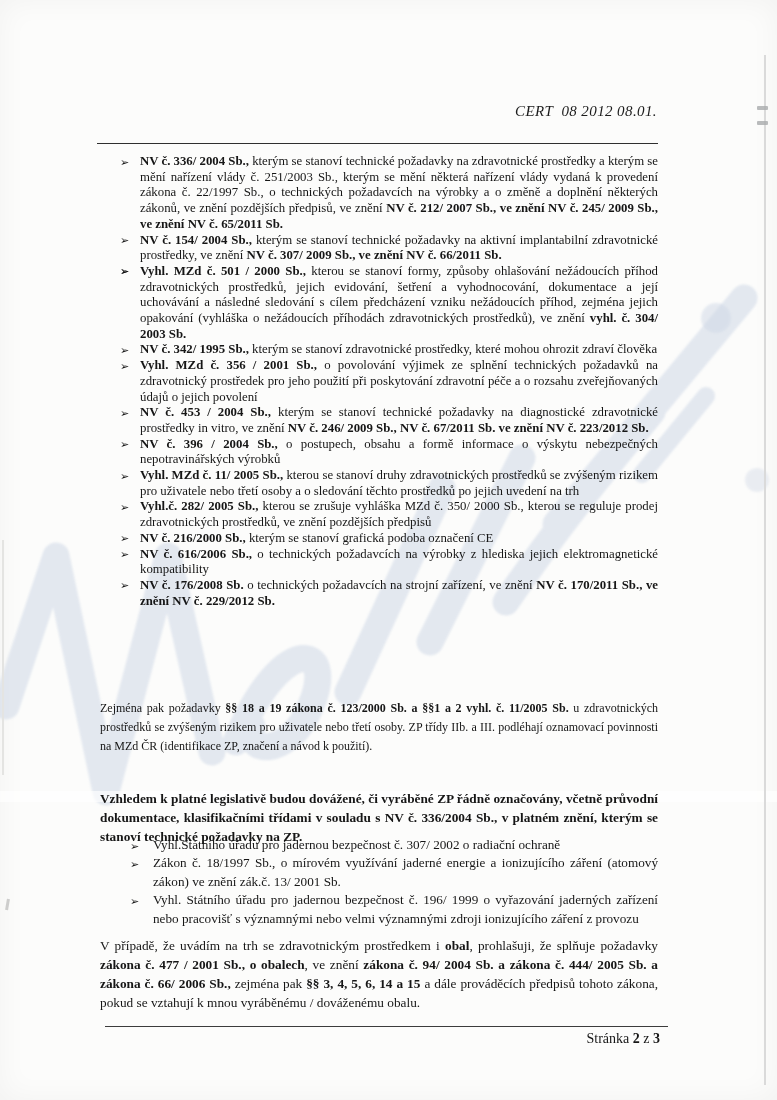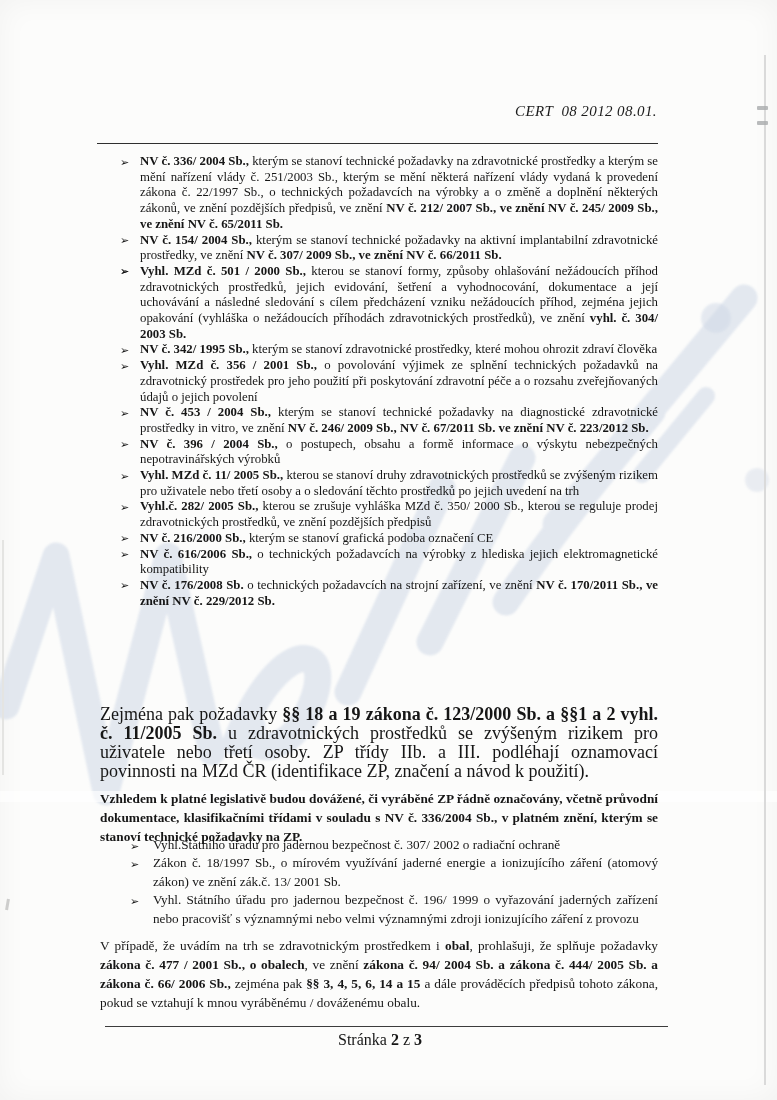--- a/index.html
+++ b/index.html
@@ -18,34 +18,34 @@
     position:absolute;top:103px;left:100px;width:557px;z-index:2;
     text-align:right;font-style:italic;font-size:15px;letter-spacing:0.4px;
     white-space:pre;color:#1c1c1c;
   }
   .header-rule{position:absolute;top:143px;left:97px;width:561px;border-top:1.6px solid #2f2f2f;z-index:2;}
   .block{position:absolute;left:100px;width:558px;z-index:2;text-align:justify;}
   #main-list{top:154px;font-size:12.8px;line-height:15.7px;}
   .li{position:relative;padding-left:40px;}
   .li .marker{position:absolute;left:20px;top:0.5px;font-size:11px;color:#111;}
   .li-body{display:inline;}
-  #para-req{top:687px;font-size:18px;line-height:19px;}
+  #para-req{top:687px;font-size:12px;line-height:19px;}
   #para-leg{top:776px;font-size:13.3px;line-height:19px;}
   #nuclear-heading{
     top:813px;font-size:13.6px;font-weight:bold;white-space:nowrap;
     text-decoration:underline;text-underline-offset:3px;text-decoration-thickness:1.4px;
     letter-spacing:0.2px;text-align:left;
   }
   #nuclear-list{top:836px;font-size:13.2px;line-height:18.4px;}
   #nuclear-list .li{padding-left:53px;}
   #nuclear-list .li .marker{left:30px;top:1px;}
   #para-pack{top:923px;font-size:13.3px;line-height:19px;}
   .b{font-weight:bold;}
   .footer-rule{position:absolute;top:1026px;left:105px;width:563px;border-top:1.5px solid #3c3c3c;z-index:2;}
-  .page-number{position:absolute;top:1031px;left:100px;width:560px;text-align:center;font-size:16px;z-index:2;}
+  .page-number{position:absolute;top:1031px;left:100px;width:560px;text-align:right;font-size:14px;z-index:2;}
   .scan-edge-right{position:absolute;left:764px;top:55px;width:2px;height:1030px;background:#dadada;z-index:2;}
   .scan-tick{position:absolute;width:11px;height:4px;background:#a9abad;opacity:0.8;z-index:2;border-radius:1px;}
   .tick1{left:757px;top:106px;}
   .tick2{left:757px;top:121px;}
   .scan-edge-left{position:absolute;left:2px;top:540px;width:2px;height:235px;background:#e4e4e2;z-index:2;}
   .speck{position:absolute;left:6px;top:899px;width:3px;height:11px;background:#b5b5b3;opacity:0.65;transform:rotate(10deg);z-index:2;}
 </style>
 </head>
 <body>
 

